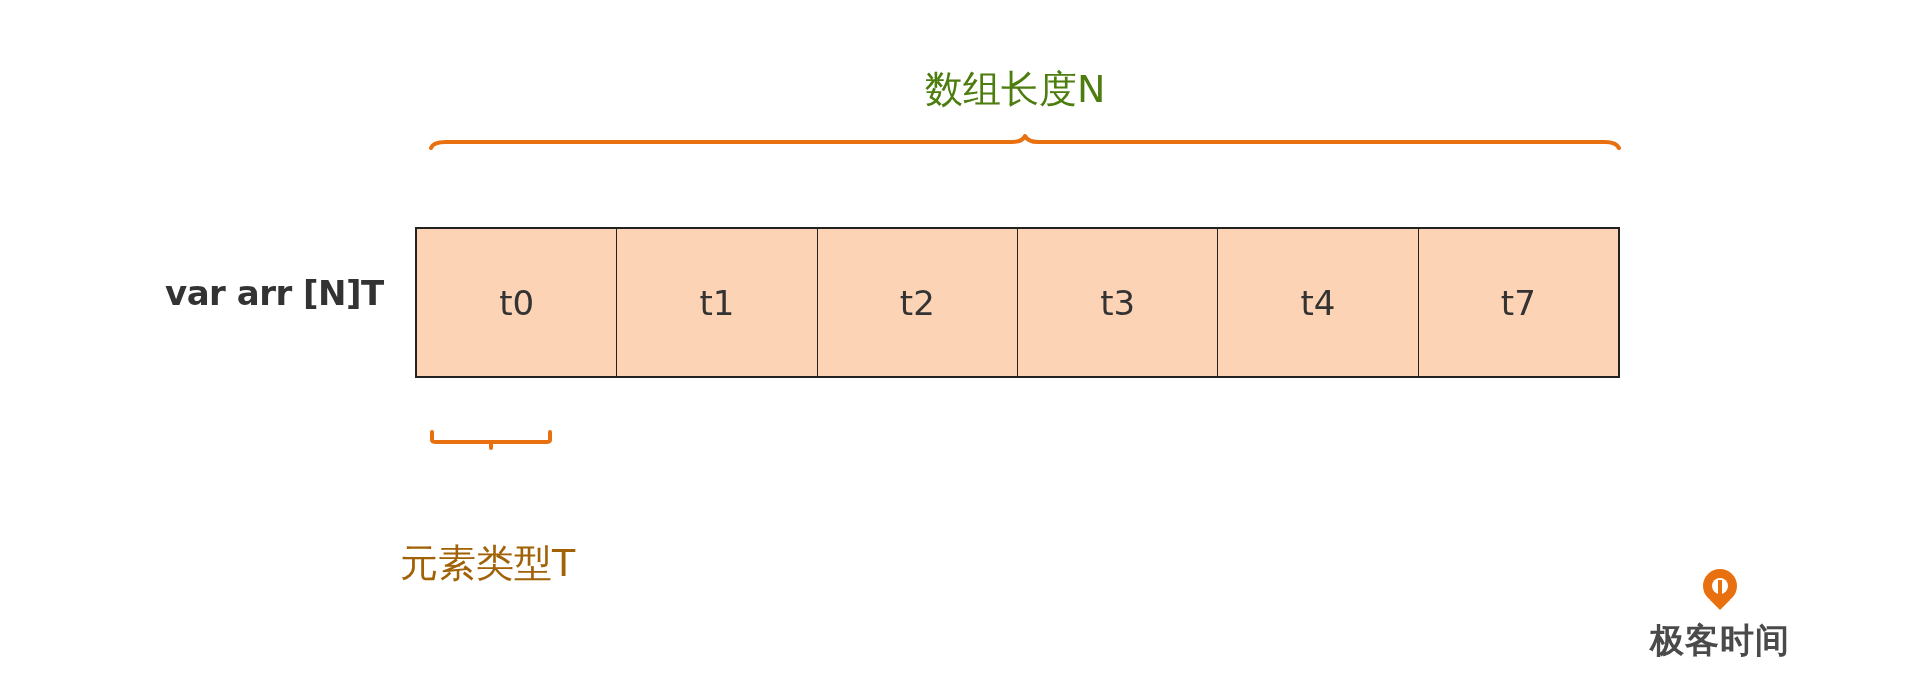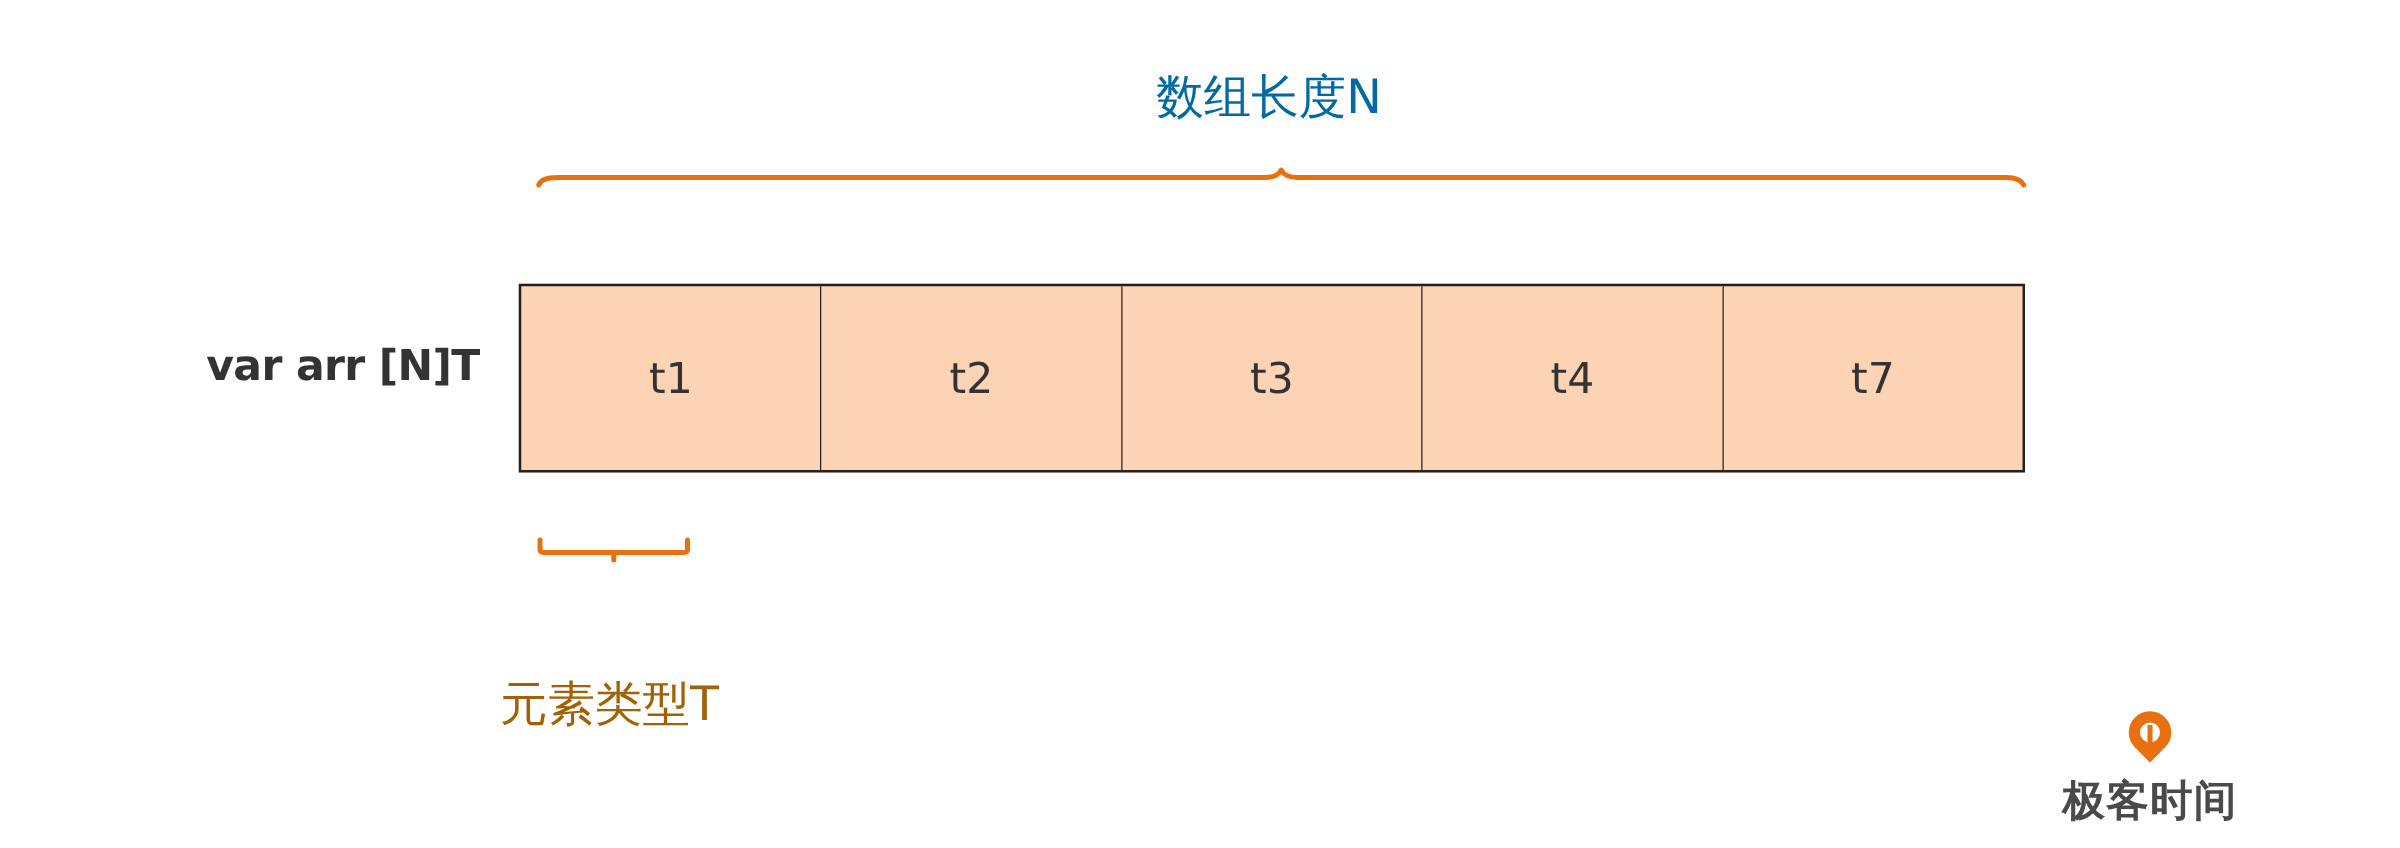--- a/index.html
+++ b/index.html
@@ -12,23 +12,23 @@
       height: 678px;
       position: relative;
       overflow: hidden;
       font-family: "DejaVu Sans", "Liberation Sans", sans-serif;
       color: #333333;
     }
     .abs { position: absolute; }
 
     .top-label {
       left: 925px;
-      top: 52px;
+      top: 64px;
       font-size: 38px;
-      color: #0369a1;
+      color: #4d7c0f;
       white-space: nowrap;
     }
 
     .brace-svg { position: absolute; left: 0; top: 0; }
 
     .decl-label {
       left: 165px;
       top: 273px;
       font-size: 34px;
       font-weight: bold;
@@ -91,20 +91,21 @@
 <svg class="brace-svg" width="1920" height="678">
 
   <path d="M 431 148 Q 433 142 446 142 L 1012 142 Q 1022 142 1025 136 Q 1028 142 1038 142 L 1605 142 Q 1616 142 1619 148" fill="none" stroke="#e8700f" stroke-width="4" stroke-linecap="round" stroke-linejoin="round"></path>
 
   <path d="M 432 432 L 432 440 Q 432 442 436 442 L 546 442 Q 550 442 550 440 L 550 432 M 491 442 L 491 448" fill="none" stroke="#e8700f" stroke-width="4" stroke-linecap="round" stroke-linejoin="round"></path>
 </svg>
 
 <div class="abs decl-label">var arr [N]T</div>
 
 <div class="abs array">
+  <div class="cell">t0</div>
   <div class="cell">t1</div>
   <div class="cell">t2</div>
   <div class="cell">t3</div>
   <div class="cell">t4</div>
   <div class="cell">t7</div>
 </div>
 
 <div class="abs bottom-label">元素类型T</div>
 
 <div class="abs logo">

